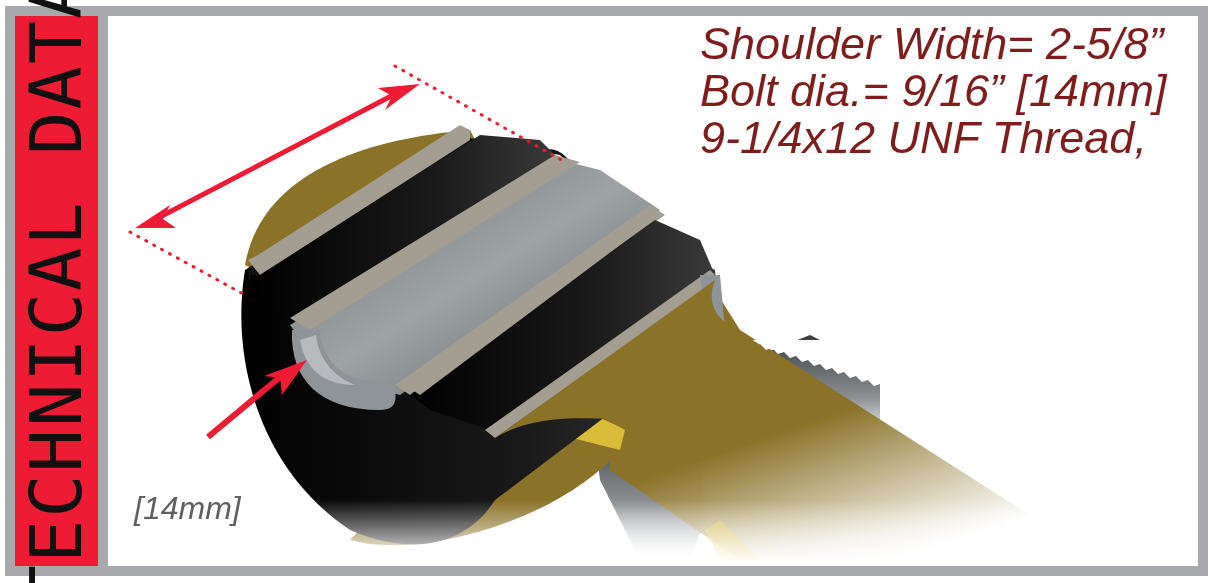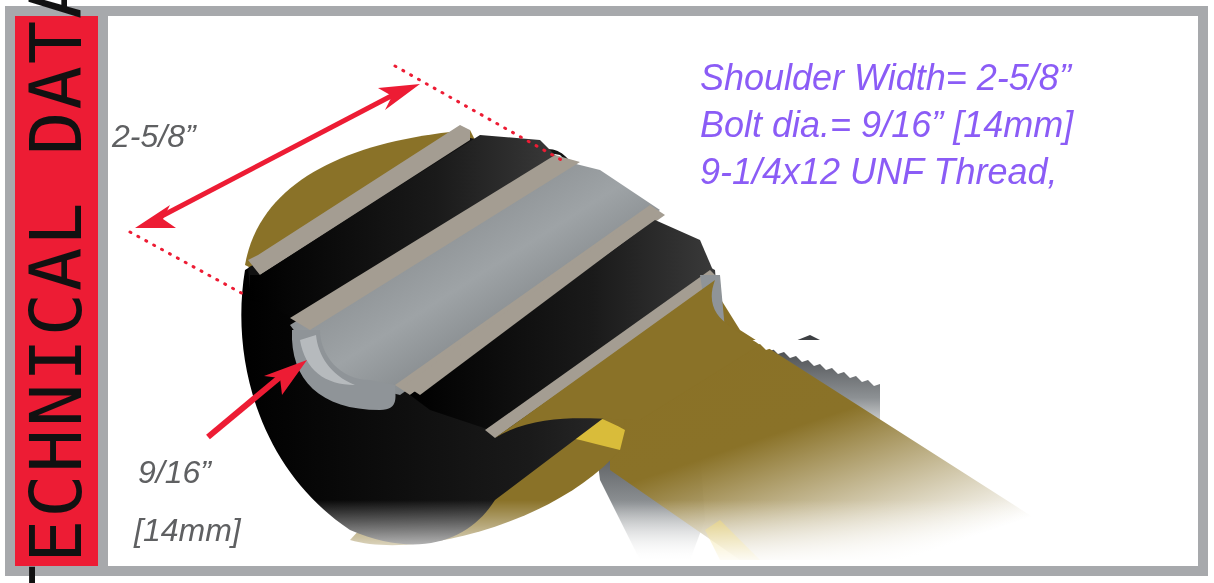--- a/index.html
+++ b/index.html
@@ -8,21 +8,21 @@
     .red-band { position: absolute; left: 15px; top: 16px; width: 83px; height: 550px; background: #ed1c34; }
     .band-text {
       position: absolute; left: 56px; top: 291px;
       transform: translate(-50%, -50%) rotate(-90deg);
       white-space: nowrap; font-family: "DejaVu Sans Mono", monospace;
       font-size: 72px; letter-spacing: 2px; color: #111; font-weight: normal;
       transform-origin: center center; line-height: 1;
     }
     .panel { position: absolute; left: 108px; top: 16px; width: 1090px; height: 550px; background: #ffffff; overflow: hidden; }
     .illus { position: absolute; left: 0; top: 0; }
-    .spec { position: absolute; left: 592px; top: 38px; color: #8b5cf6; font-style: italic; font-size: 36px; line-height: 47px; }
+    .spec { position: absolute; left: 592px; top: 4px; color: #7f1d1d; font-style: italic; font-size: 45px; line-height: 47px; }
     .spec div { white-space: nowrap; }
     .dim-label { position: absolute; color: #5f6062; font-style: italic; font-size: 32px; line-height: 40px; white-space: nowrap; }
   </style>
 </head>
 <body>
 
 <div class="frame"></div>
 <div class="red-band"></div>
 <div class="band-text">TECHNICAL DATA</div>
 
@@ -115,16 +115,14 @@
       <path d="M307 360 L 282 395 L 280 378 L 264 376 Z" stroke="none"></path>
     </g>
   </svg>
 
   <div class="spec">
     <div>Shoulder Width= 2-5/8”</div>
     <div>Bolt dia.= 9/16” [14mm]</div>
     <div>9-1/4x12 UNF Thread,</div>
   </div>
 
-  <div class="dim-label" style="left:4px; top:100px;">2-5/8”</div>
-  <div class="dim-label" style="left:30px; top:436px;">9/16”</div>
-  <div class="dim-label" style="left:26px; top:472px;margin-top:22px;">[14mm]</div>
+  <div class="dim-label" style="left:26px; top:472px;">[14mm]</div>
 </div>
 
 </body></html>

